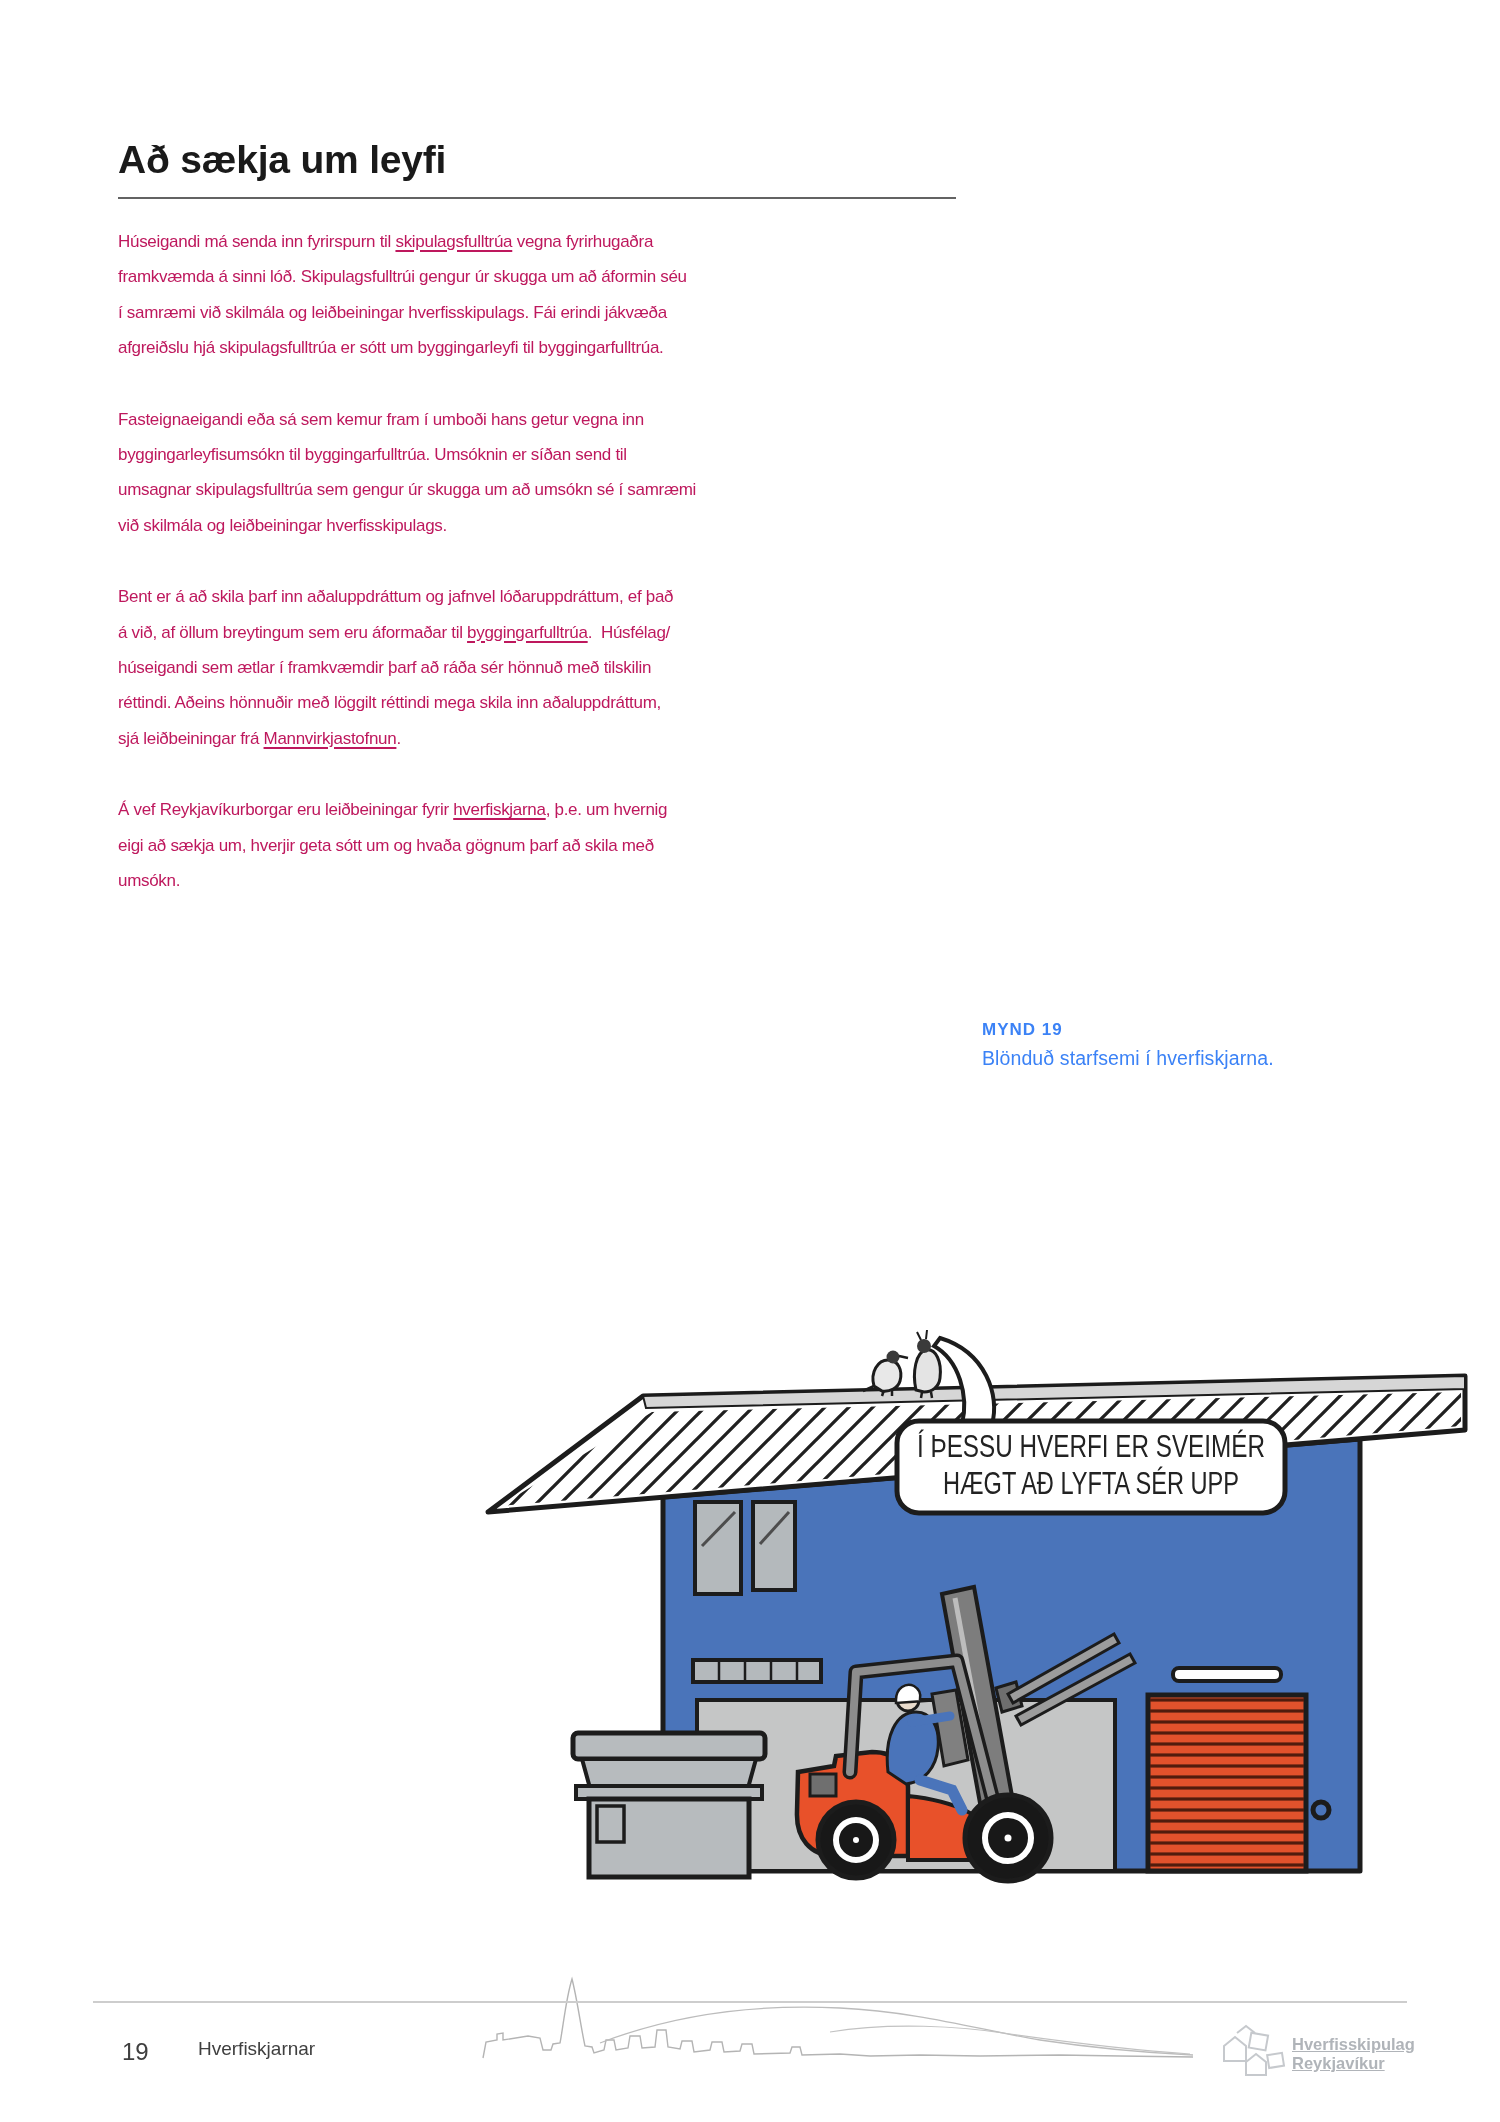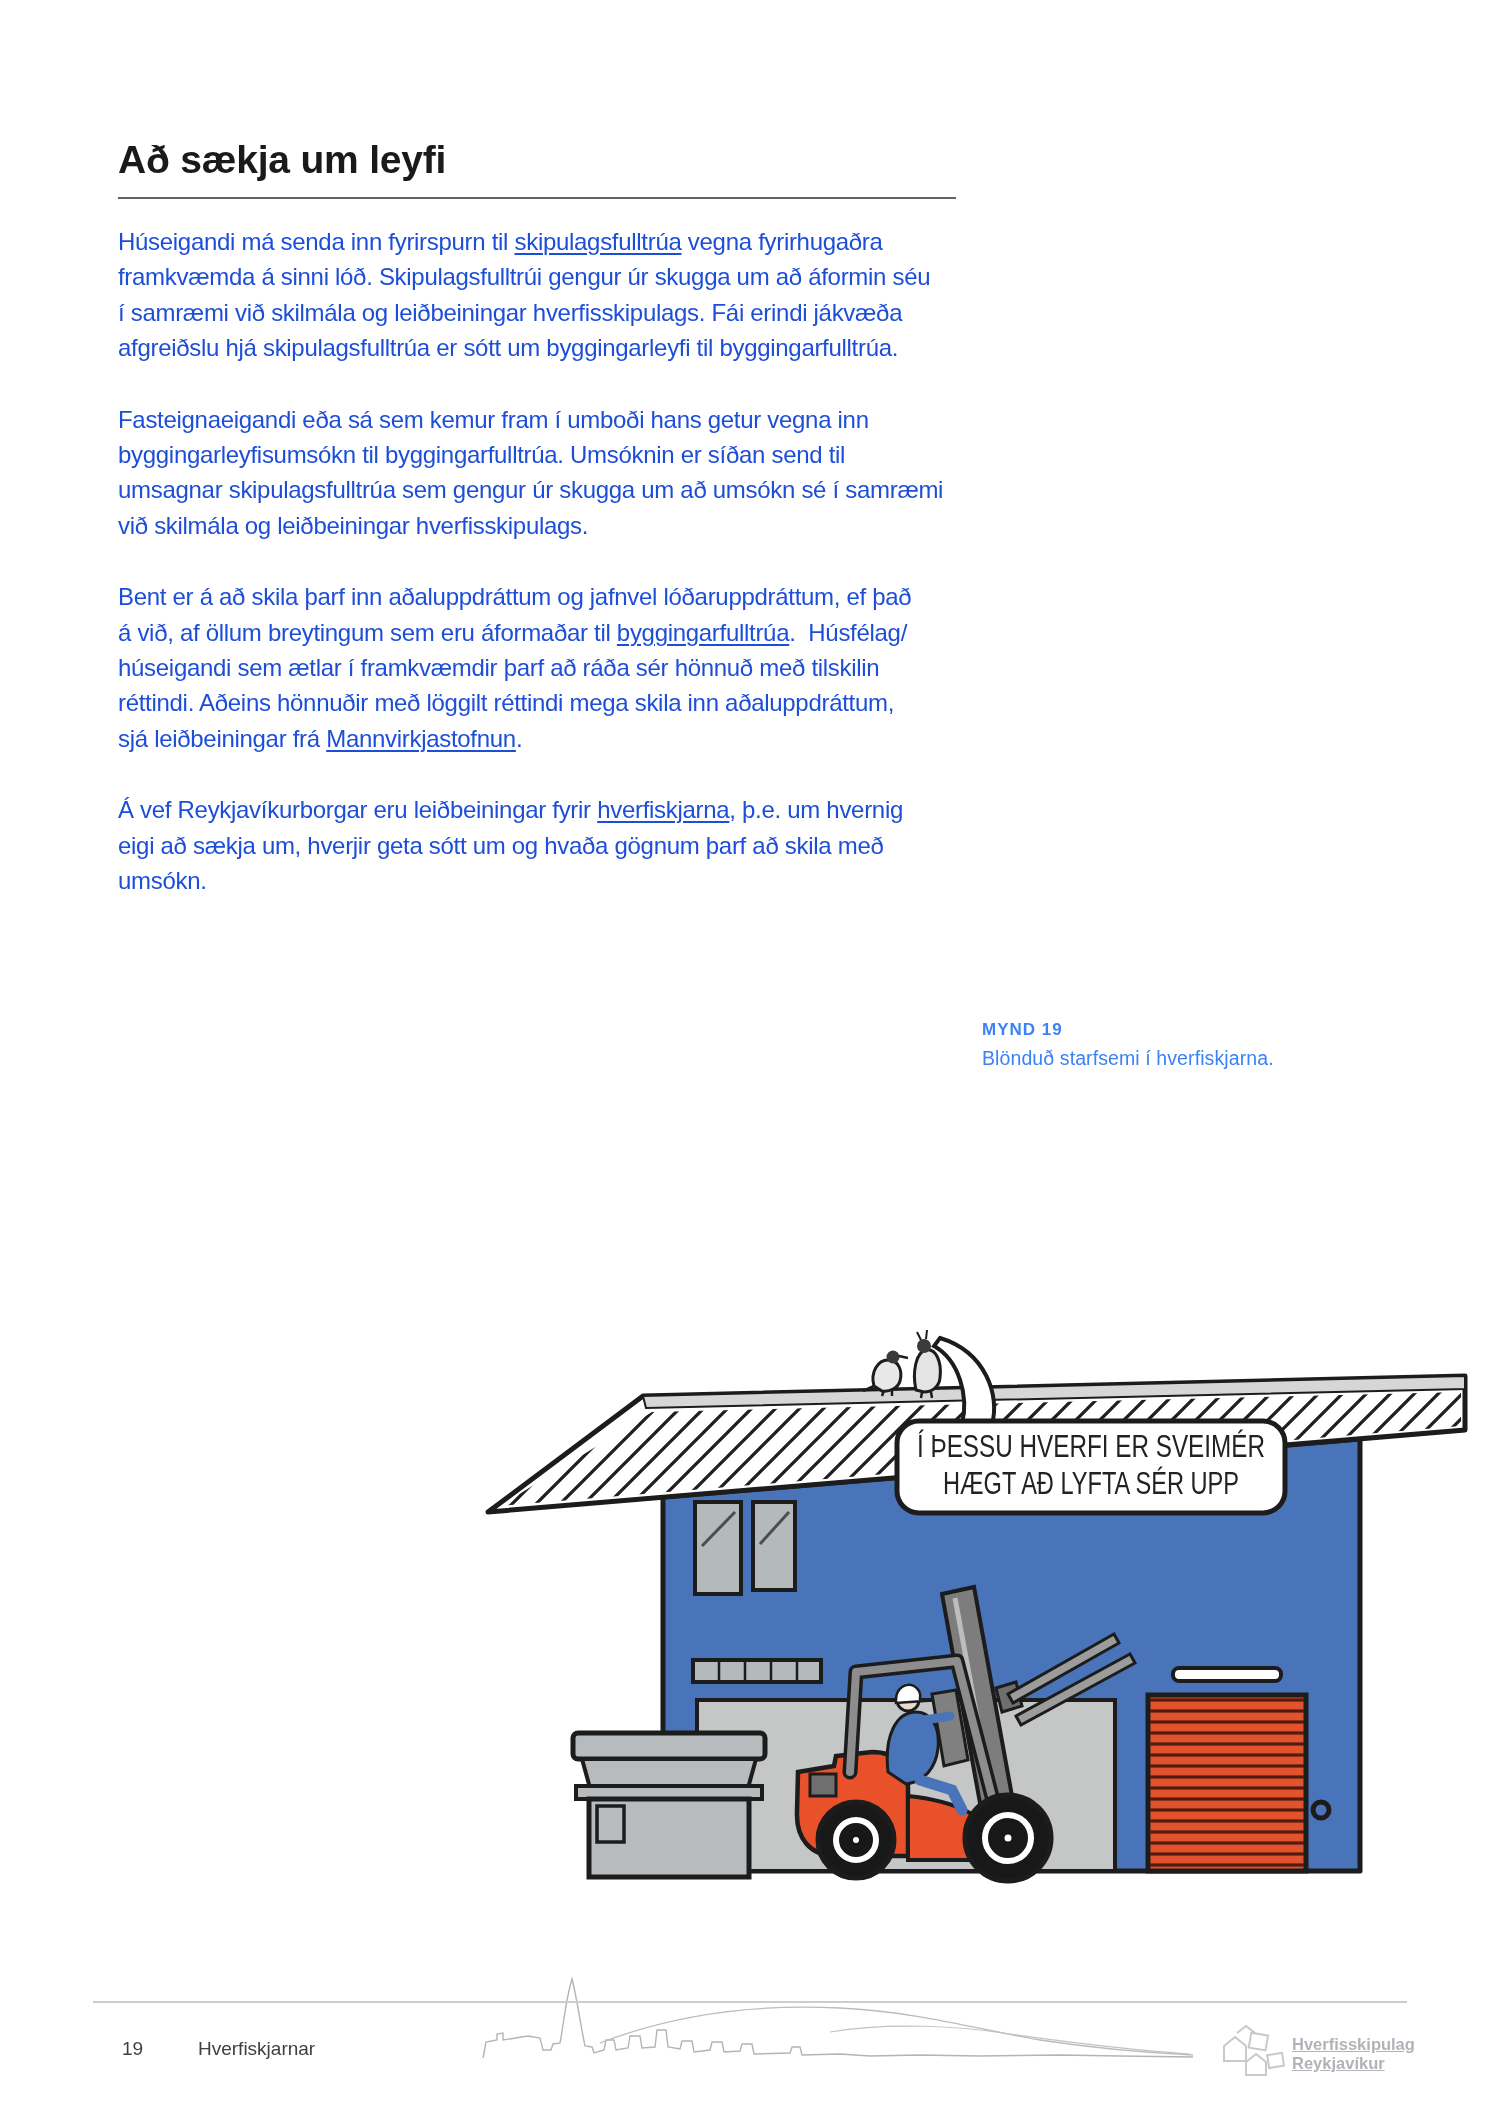--- a/index.html
+++ b/index.html
@@ -2,27 +2,27 @@
 <html><head>
 <meta charset="utf-8">
 <style>
   html,body{margin:0;padding:0;background:#ffffff;}
   #page{position:relative;width:1500px;height:2122px;background:#ffffff;overflow:hidden;
         font-family:"Liberation Sans",sans-serif;border-radius:29px;}
   .heading{position:absolute;left:118px;top:138px;font-size:39px;font-weight:bold;
            color:#1a1a1a;letter-spacing:-0.2px;}
   .heading-rule{position:absolute;left:118px;top:197px;width:838px;height:2px;background:#636363;}
   .col{position:absolute;left:118px;top:224px;width:1000px;}
-  .para{margin:0 0 36px 0;font-size:24px;line-height:35.4px;letter-spacing:-0.3px;color:#1d4ed8;}
+  .para{margin:0 0 36px 0;font-size:17px;line-height:35.4px;letter-spacing:-0.3px;color:#be185d;}
   .line{white-space:pre;}
   .link{text-decoration:underline;text-underline-offset:3px;text-decoration-thickness:1.5px;}
   .fig-caption{position:absolute;left:982px;top:1020px;color:#3b82f6;}
   .fig-label{font-size:17px;font-weight:bold;letter-spacing:1px;}
   .fig-text{font-size:19.5px;margin-top:7px;letter-spacing:0.1px;}
-  .footer-num{position:absolute;left:122px;top:2038px;font-size:19px;color:#3f3f3f;}
+  .footer-num{position:absolute;left:122px;top:2038px;font-size:24px;color:#3f3f3f;}
   .footer-section{position:absolute;left:198px;top:2038px;font-size:19px;color:#3f3f3f;}
   .footer-rule{position:absolute;left:93px;top:2001px;width:1314px;height:1.5px;background:#cdcdcd;}
   .logo-text{position:absolute;left:1292px;top:2035px;font-size:16.5px;font-weight:600;
              color:#b0b4b9;line-height:19px;text-decoration:underline;}
   #art{position:absolute;left:0;top:0;pointer-events:none;}
   .bubble-font{font-family:"Liberation Sans",sans-serif;font-size:31px;fill:#222222;}
 </style>
 </head>
 <body>
 

